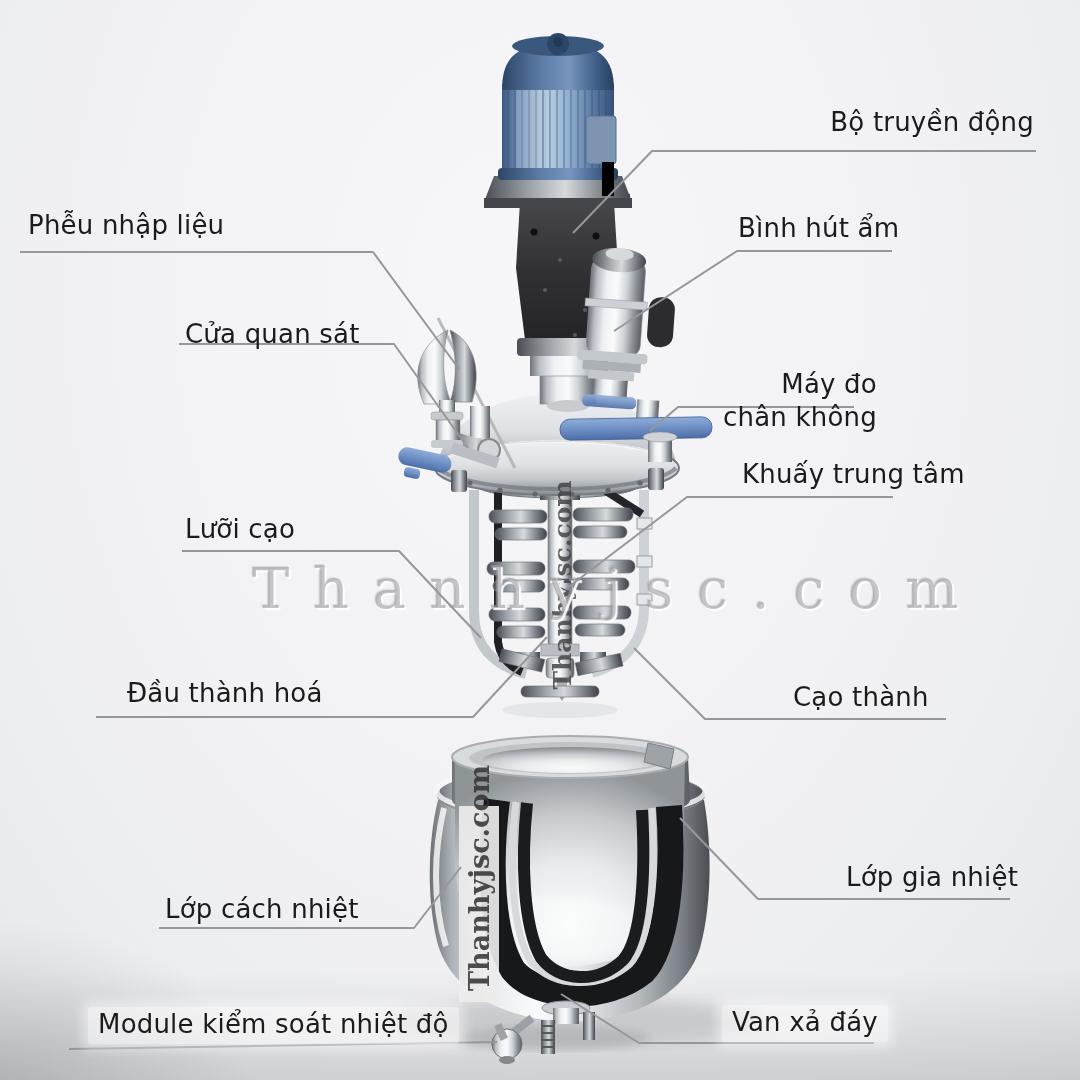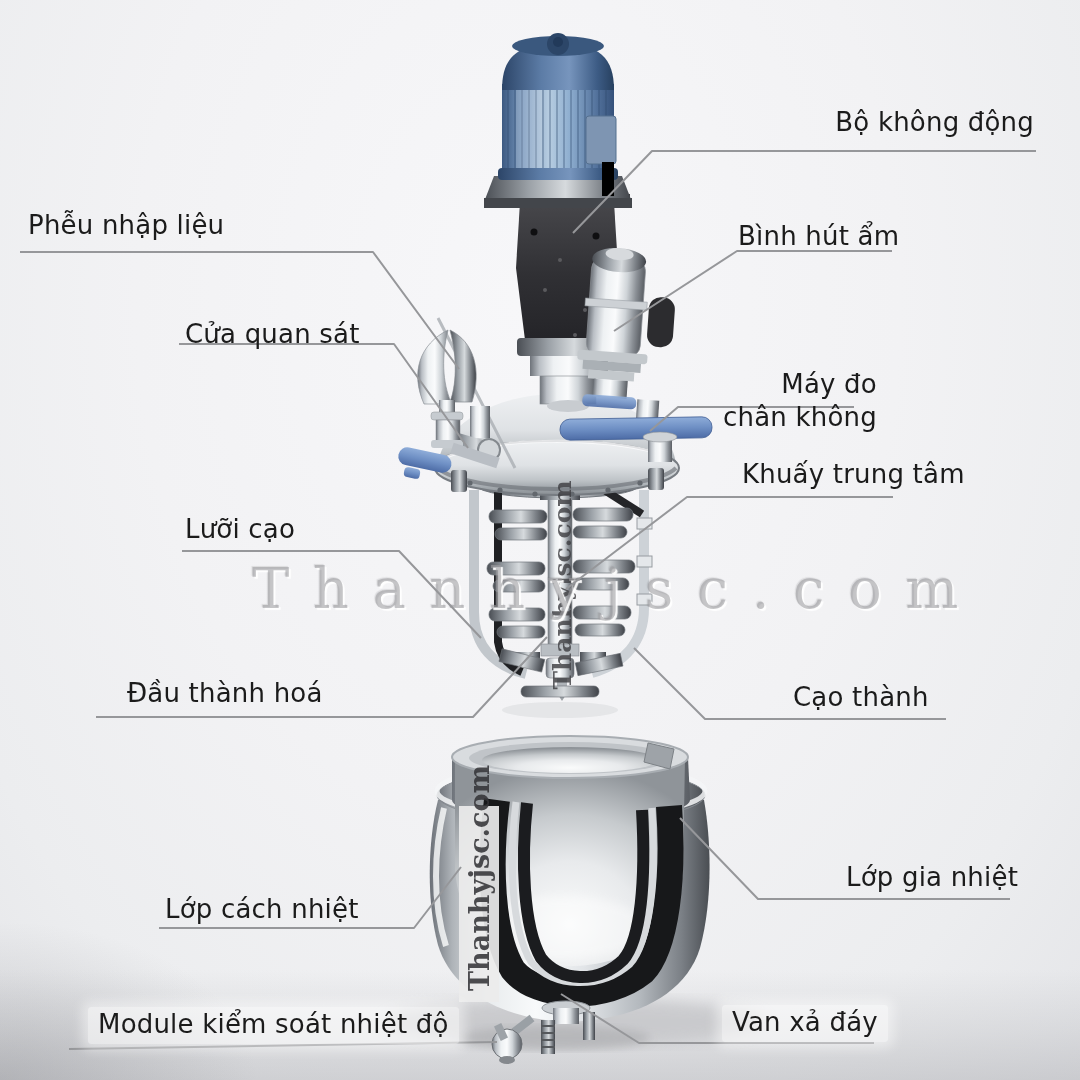--- a/index.html
+++ b/index.html
@@ -329,23 +329,23 @@
       <polyline points="159,928 414,928 461,867" fill="none" stroke="#96979a" stroke-width="2" stroke-linejoin="round"></polyline>
       <polyline points="69,1049 497,1042" fill="none" stroke="#96979a" stroke-width="2" stroke-linejoin="round"></polyline>
       <polyline points="874,1043 639,1043 561,994" fill="none" stroke="#96979a" stroke-width="2" stroke-linejoin="round"></polyline>
     </svg>
 
   <div class="wm-center">Thanhyjsc.com</div>
   <div class="wm-rot wm-shaft">Thanhyjsc.com</div>
   <div class="wm-rot wm-vessel">Thanhyjsc.com</div>
 
   <div id="labels">
-      <div class="callout" style="top: 106px; right: 46px;">Bộ không động</div>
+      <div class="callout" style="top: 106px; right: 46px;">Bộ truyền động</div>
       <div class="callout" style="top: 209px; left: 28px; text-align: center;">Phễu nhập liệu</div>
-      <div class="callout" style="top: 212px; left: 738px; margin-top: 8px;">Bình hút ẩm</div>
+      <div class="callout" style="top: 212px; left: 738px;">Bình hút ẩm</div>
       <div class="callout" style="top: 318px; left: 185px;">Cửa quan sát</div>
       <div class="callout haslines" style="top: 368px; left: 800px;">Máy đo
 chân không</div>
       <div class="callout" style="top: 458px; left: 742px;">Khuấy trung tâm</div>
       <div class="callout" style="top: 513px; left: 185px;">Lưỡi cạo</div>
       <div class="callout" style="top: 677px; left: 127px;">Đầu thành hoá</div>
       <div class="callout" style="top: 681px; left: 793px;">Cạo thành</div>
       <div class="callout" style="top: 861px; left: 846px;">Lớp gia nhiệt</div>
       <div class="callout" style="top: 893px; left: 165px;">Lớp cách nhiệt</div>
       <div class="callout hasbg" style="top: 1007px; left: 88px;">Module kiểm soát nhiệt độ</div>

